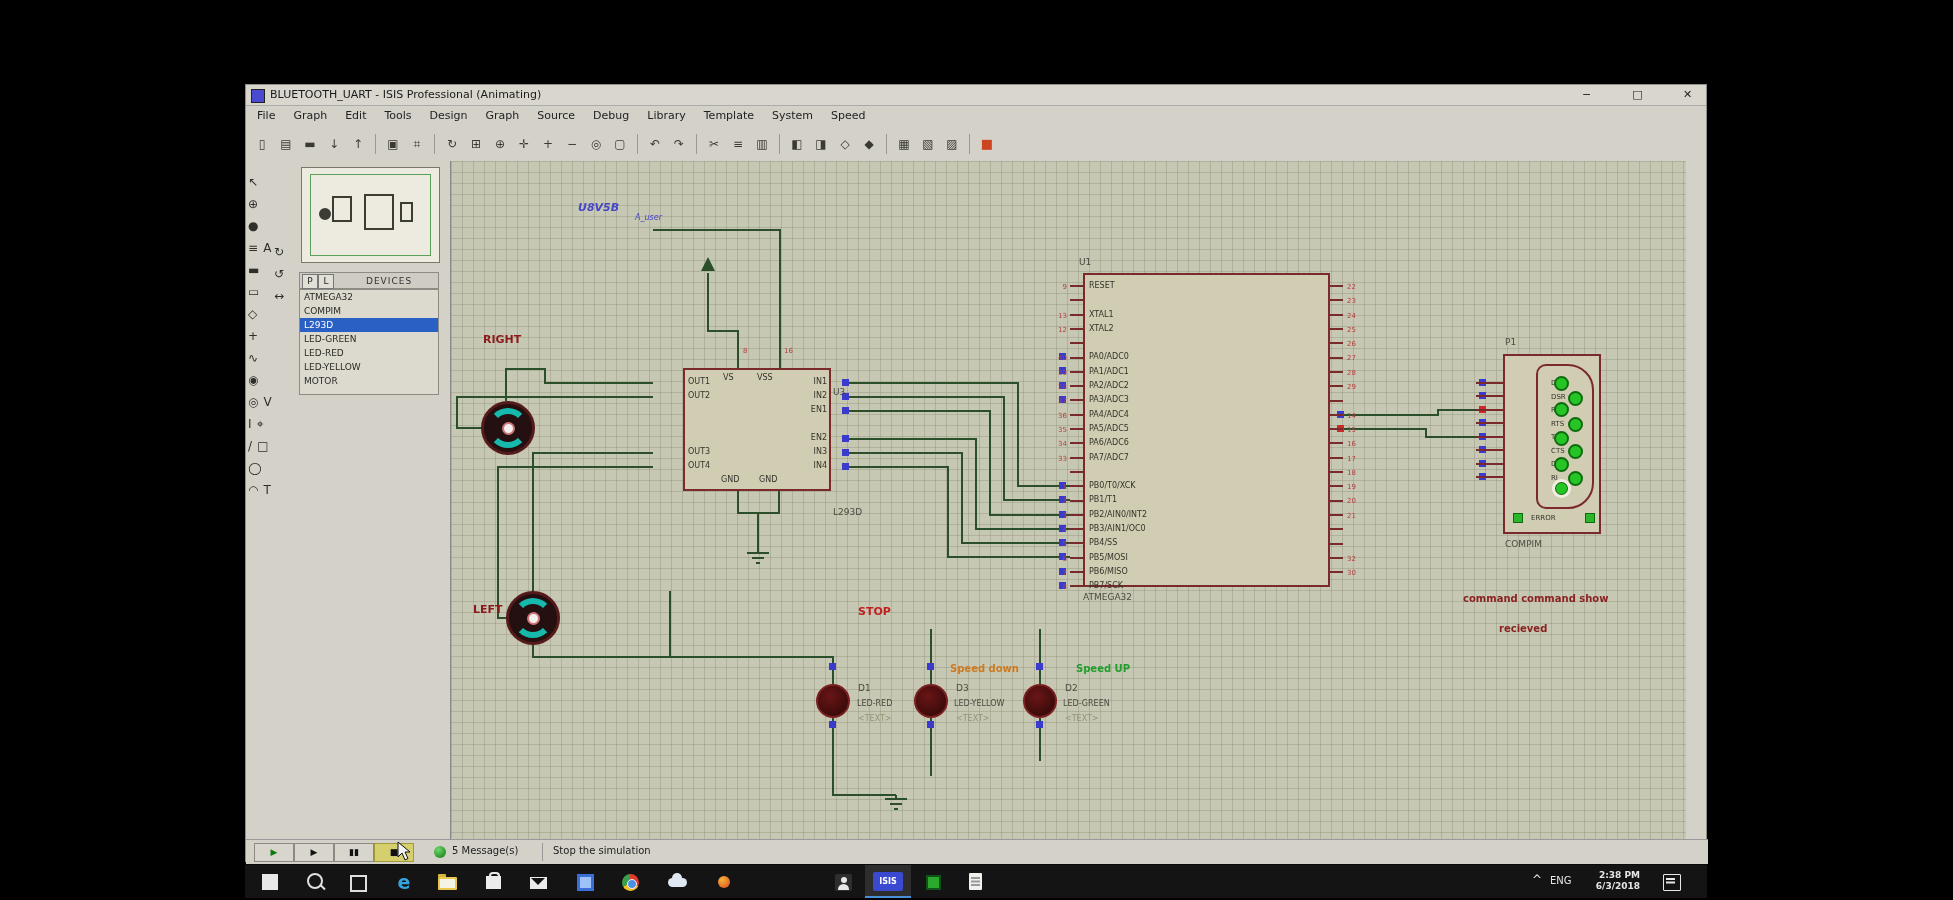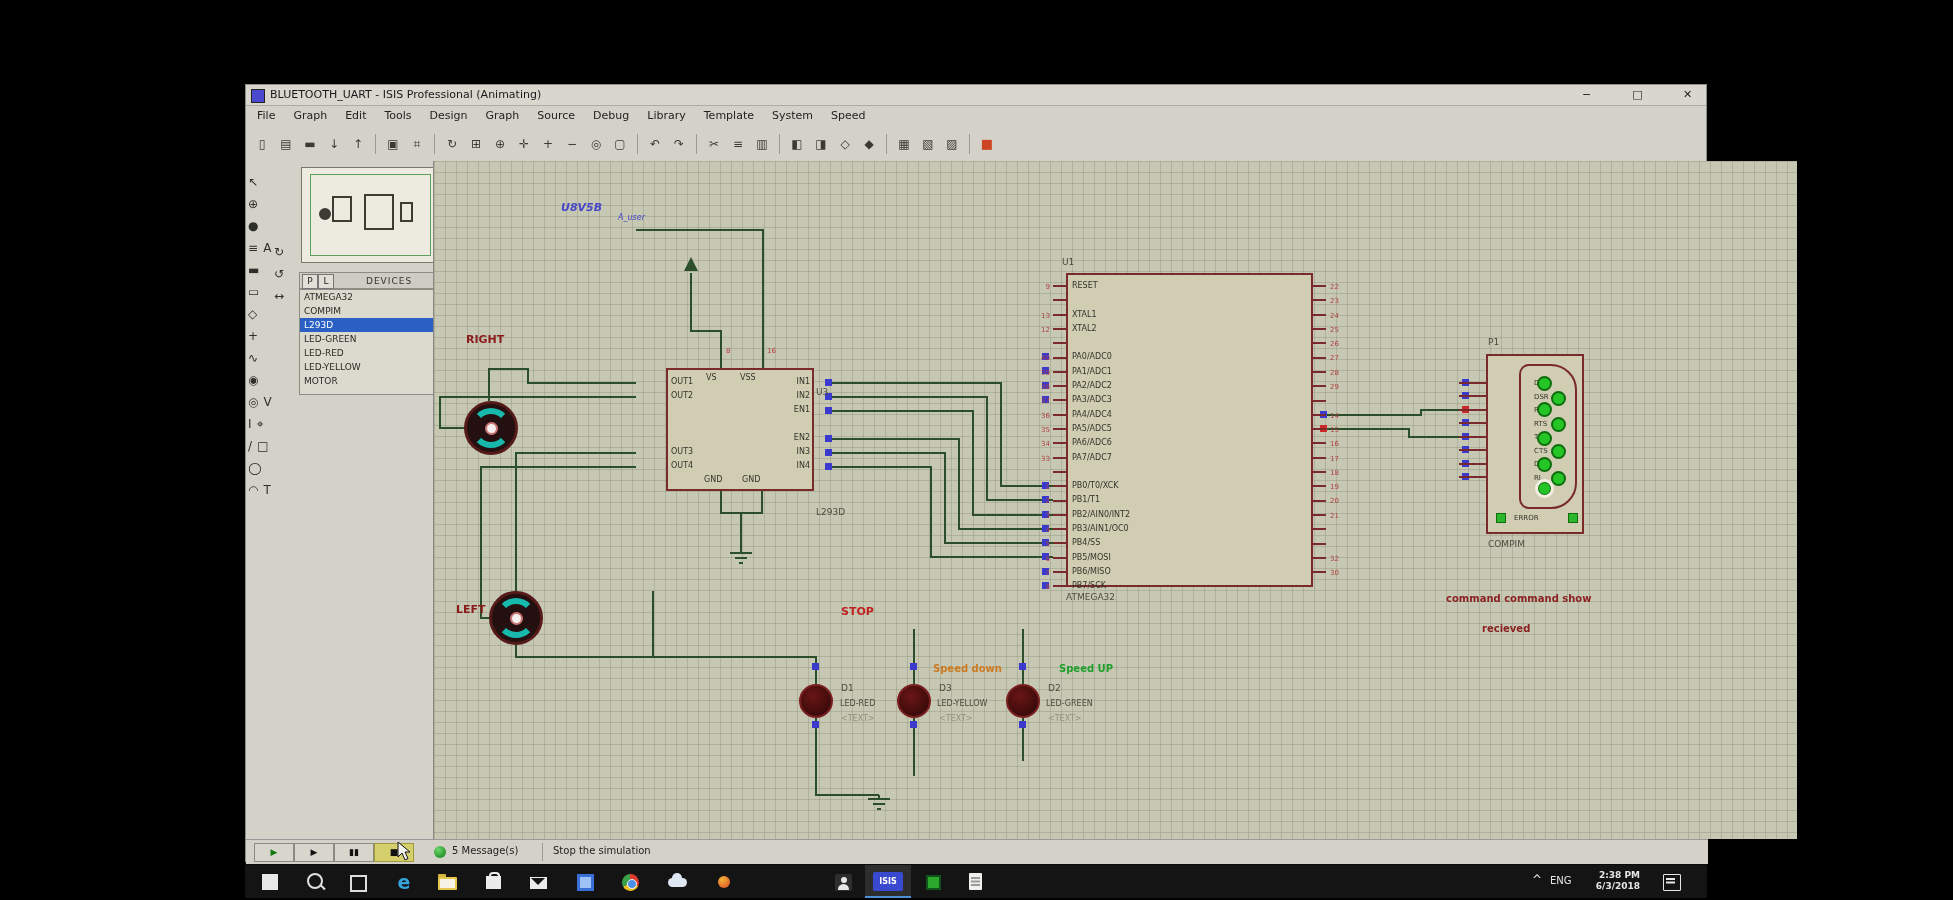--- a/index.html
+++ b/index.html
@@ -50,21 +50,21 @@
   .ovgreen{position:absolute;left:8px;top:6px;width:119px;height:80px;border:1px solid #5aa05a;}
   .ovshape{position:absolute;border:2px solid #3c3c34;}
   .devhead{position:absolute;left:53px;top:187px;width:140px;height:17px;background:#cfccc4;border:1px solid #8c8c84;box-sizing:border-box;}
   .plbtn{position:absolute;top:1px;width:14px;height:13px;border:1px solid #777;background:#e2dfd7;font-size:9px;text-align:center;line-height:13px;color:#222;}
   .devtitle{position:absolute;left:66px;top:3px;font-size:9px;color:#333;letter-spacing:1px;}
   .devlist{position:absolute;left:53px;top:204px;width:140px;height:106px;background:#dcd9cf;border:1px solid #8c8c84;box-sizing:border-box;}
   .devrow{height:14px;font-size:9px;color:#2a2a25;padding-left:4px;line-height:14px;}
   .devrow.sel{background:#2a5fc4;color:#fff;}
 
   
-  .canvas{position:absolute;left:187px;top:76px;width:1364px;height:678px;background-color:#c7c8b3;
+  .canvas{position:absolute;left:204px;top:76px;width:1236px;height:678px;background-color:#c7c8b3;
     background-image:linear-gradient(rgba(115,120,95,.28) 1px,transparent 1px),
                      linear-gradient(90deg,rgba(115,120,95,.28) 1px,transparent 1px);
     background-size:11px 11px;border-left:1px solid #888;box-sizing:border-box;overflow:hidden;}
   .wires polyline{stroke:#2b4f2b;stroke-width:2;fill:none;}
   .wires path{stroke:#2b4f2b;stroke-width:2;fill:none;}
   .dots rect{fill:#3a3acc;}
   .dots rect.r{fill:#cc2a2a;}
   .chip{position:absolute;background:#d0cdb2;border:2px solid #7a2a2a;box-sizing:border-box;}
   .pinstubs{position:absolute;}
   .ref{position:absolute;font-size:9px;color:#4a4a40;white-space:nowrap;}

